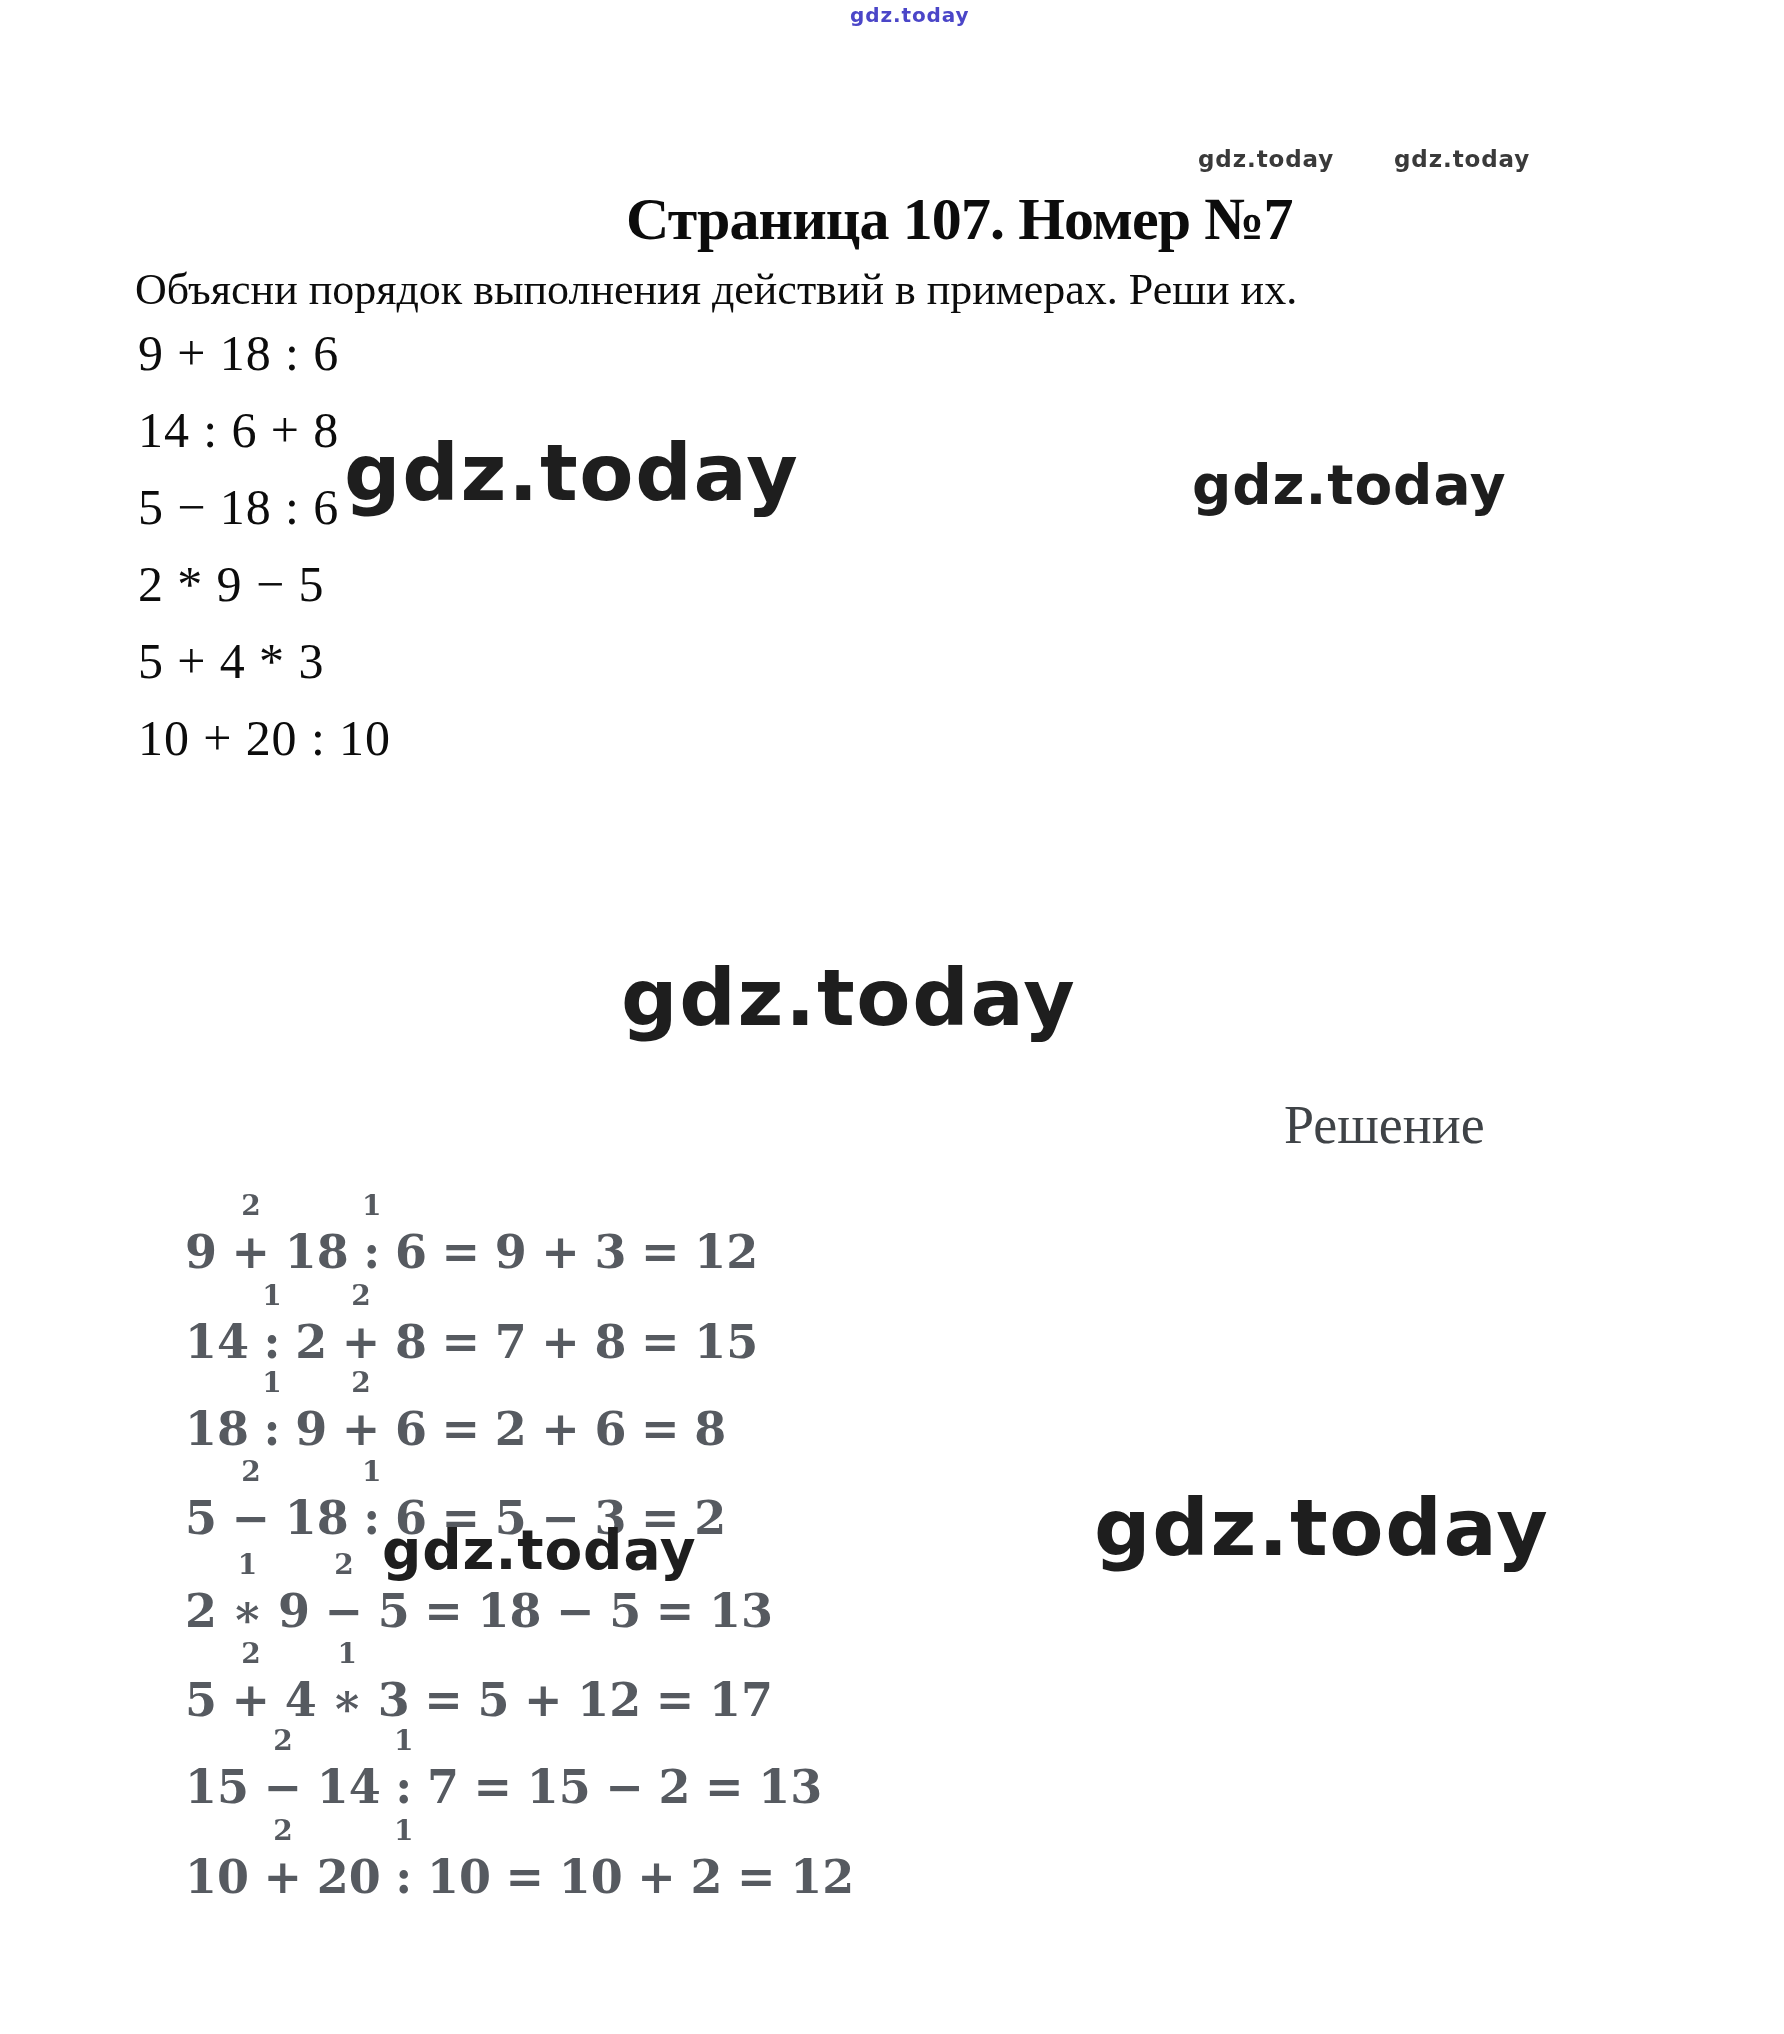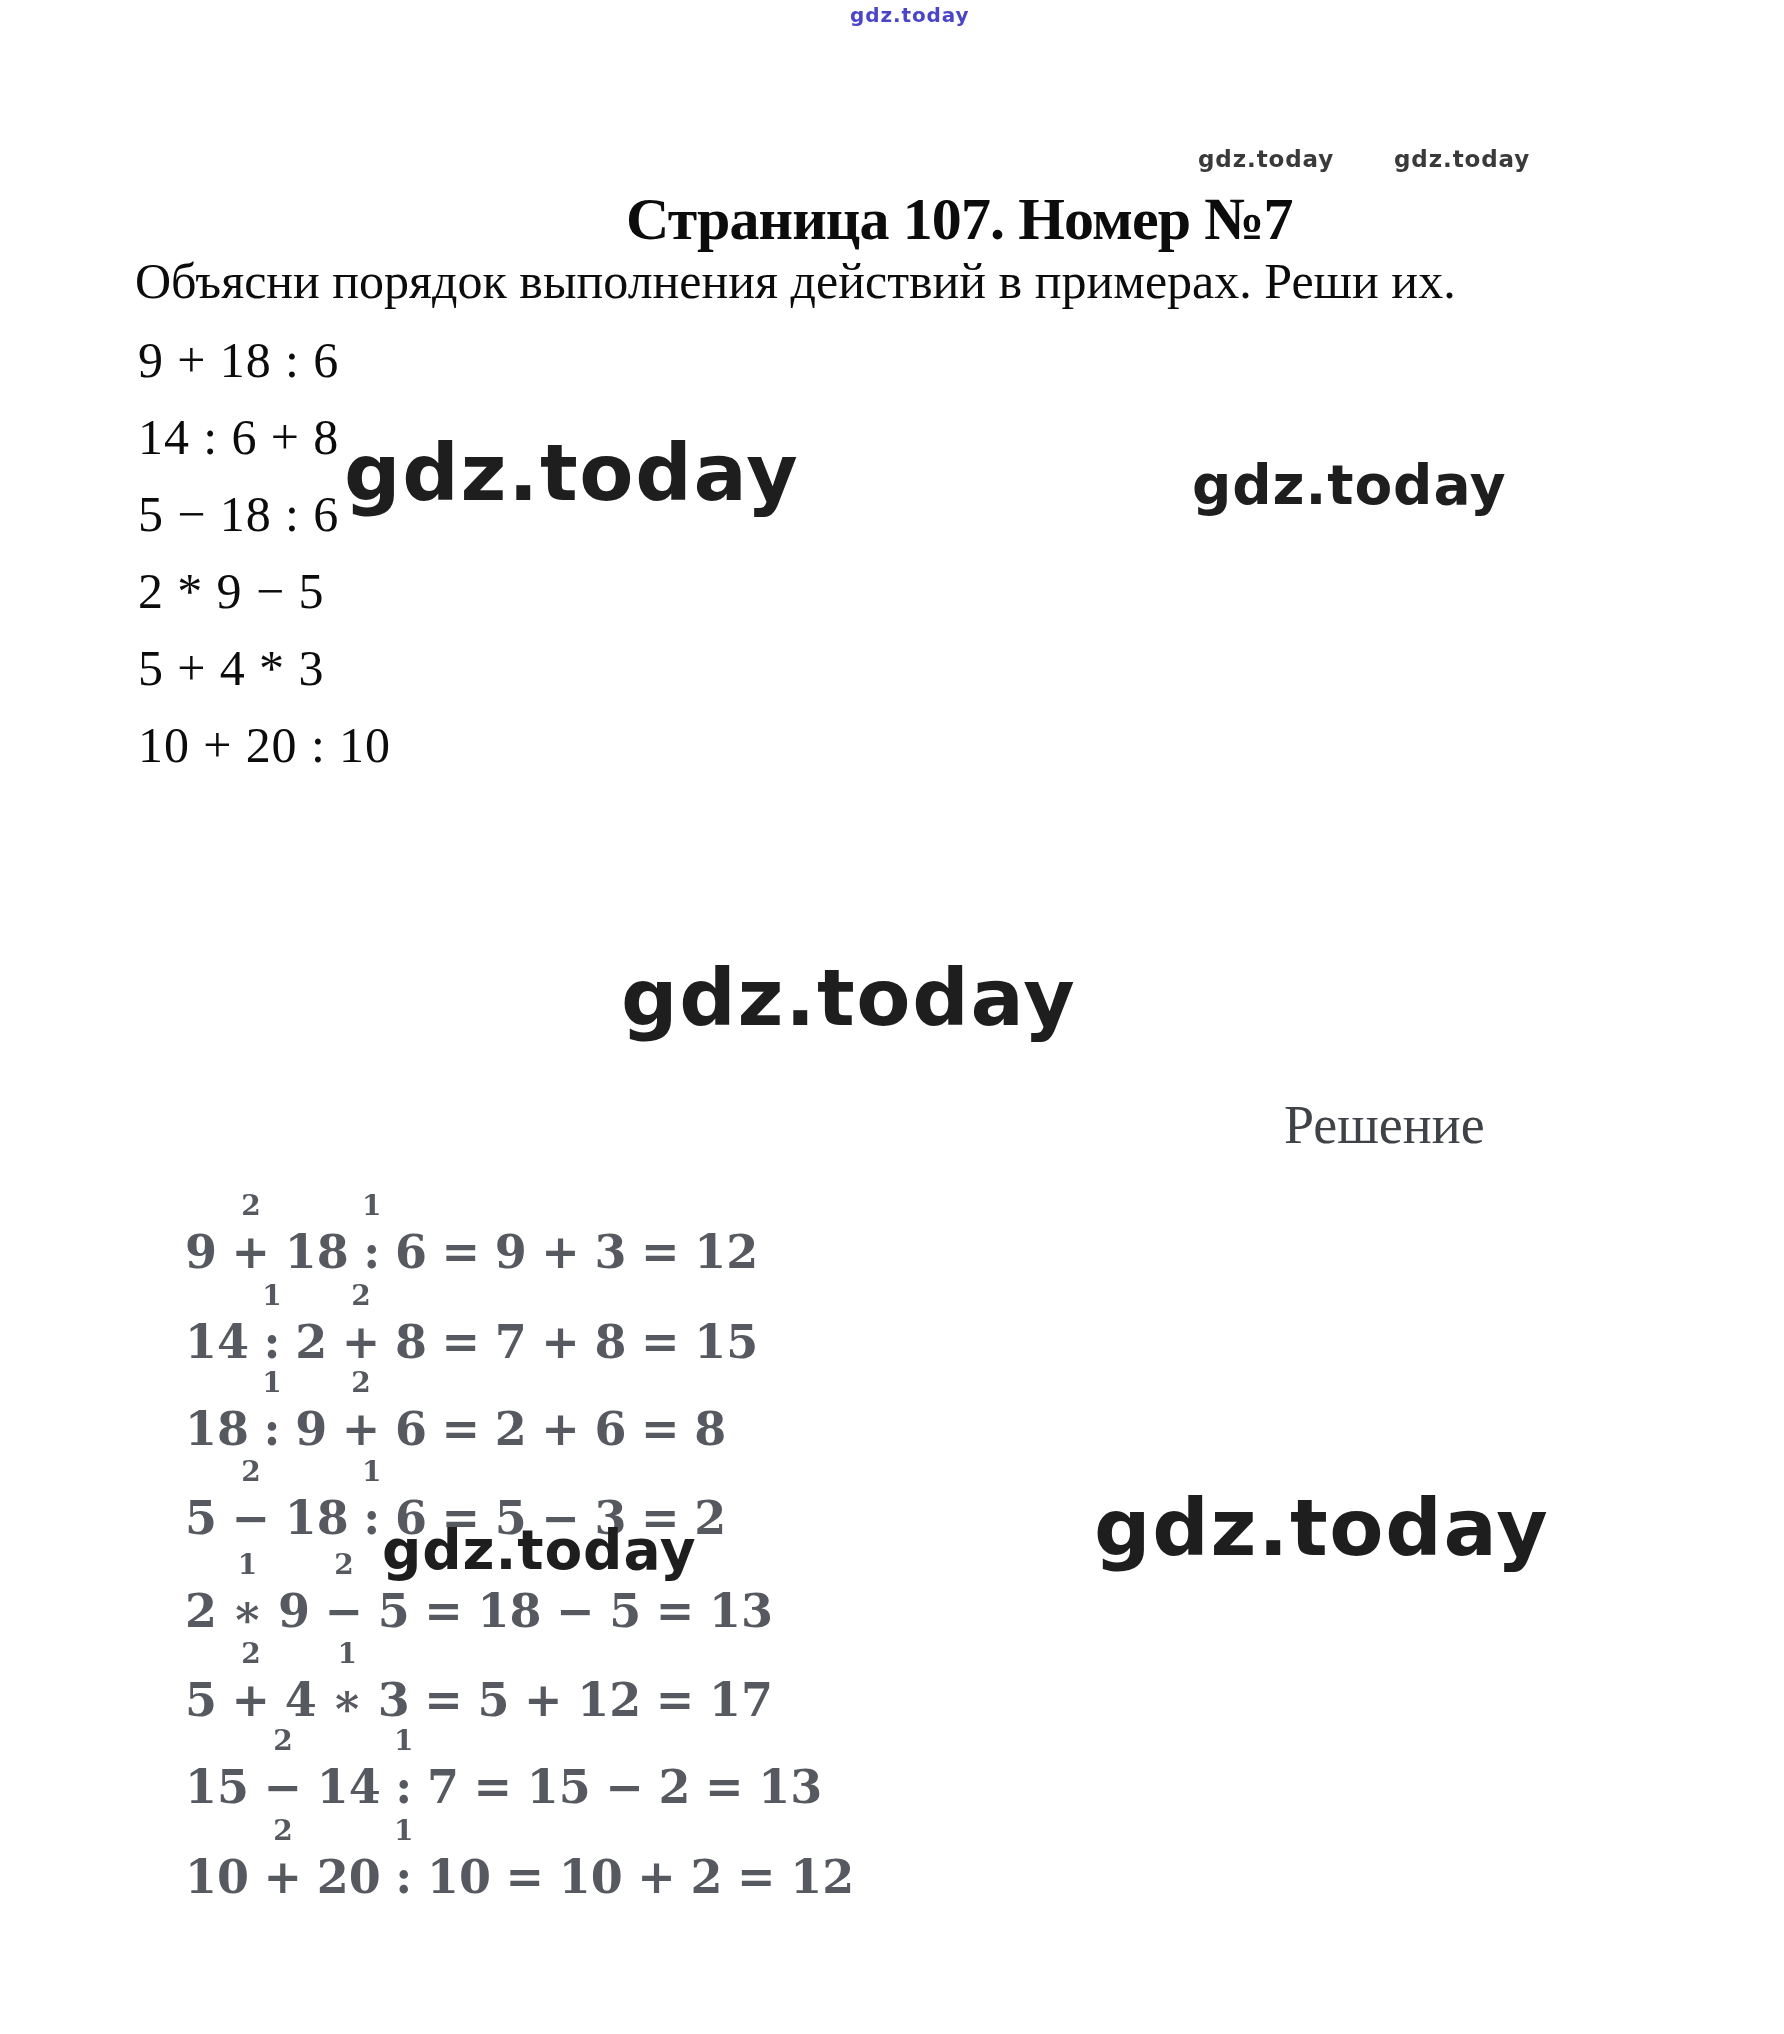--- a/index.html
+++ b/index.html
@@ -35,28 +35,28 @@
     left:626px; top:145px;
     font-size:60px;
     letter-spacing:-0.9px;
     white-space:nowrap;
     z-index:1;
   }
 
   
   .instruction {
     position:absolute;
-    left:135px; top:252px;
-    font-size:50px;
+    left:135px; top:264px;
+    font-size:44px;
     white-space:nowrap;
     z-index:1;
   }
   .expr-list {
     position:absolute;
-    left:138px; top:322px;
+    left:138px; top:315px;
     z-index:1;
   }
   .expr {
     font-size:50px;
     line-height:77px;
     white-space:nowrap;
     letter-spacing:0.9px;
   }
 
   

